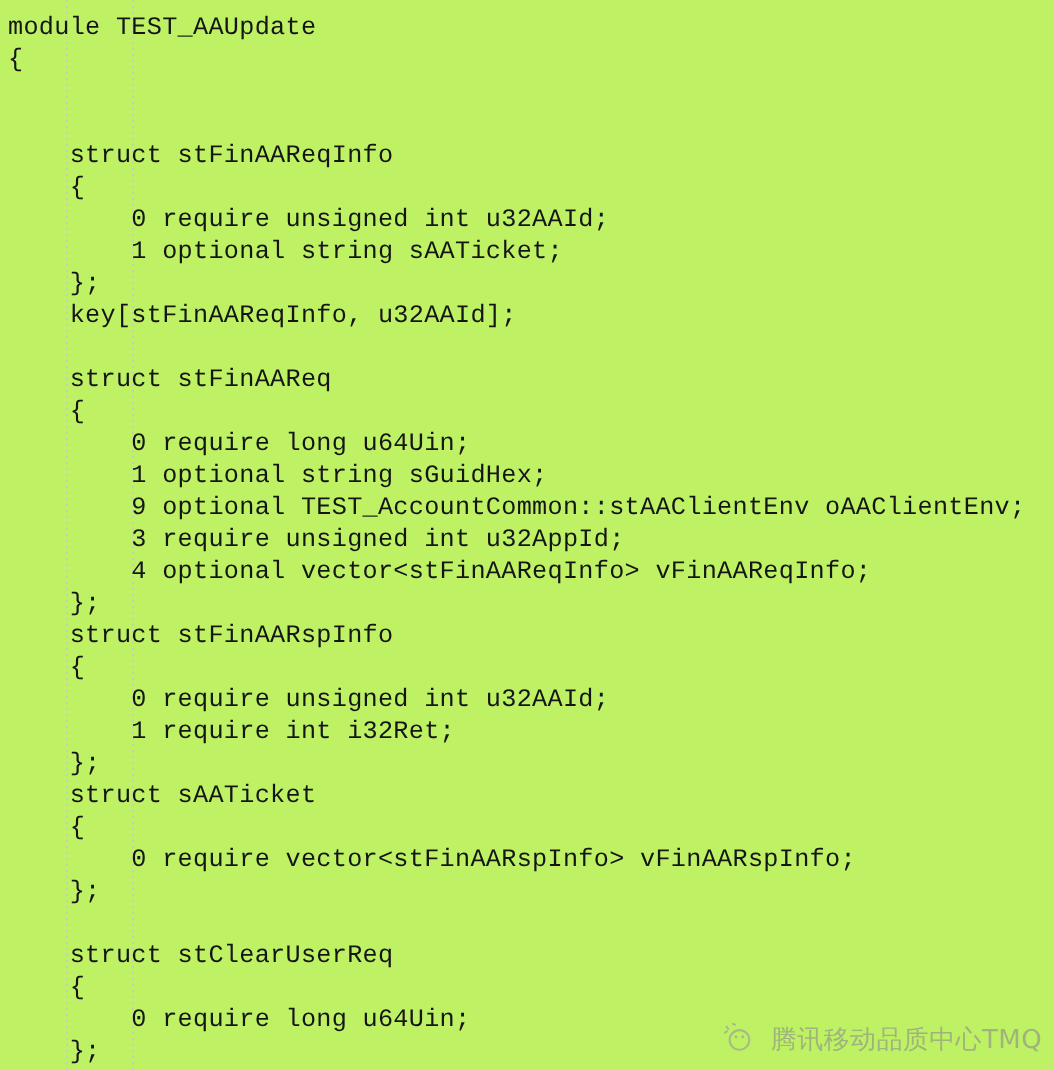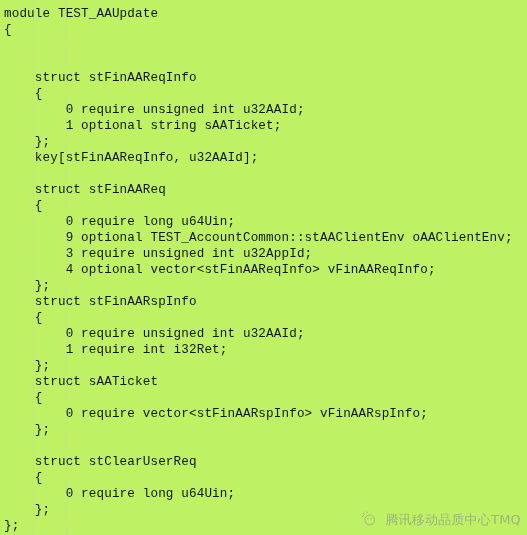--- a/index.html
+++ b/index.html
@@ -102,20 +102,21 @@
         <div class="code-line">    struct stFinAAReqInfo</div>
         <div class="code-line">    {</div>
         <div class="code-line">        0 require unsigned int u32AAId;</div>
         <div class="code-line">        1 optional string sAATicket;</div>
         <div class="code-line">    };</div>
         <div class="code-line">    key[stFinAAReqInfo, u32AAId];</div>
         <div class="code-line blank"></div>
         <div class="code-line">    struct stFinAAReq</div>
         <div class="code-line">    {</div>
         <div class="code-line">        0 require long u64Uin;</div>
+        <div class="code-line">        1 optional string sGuidHex;</div>
         <div class="code-line">        9 optional TEST_AccountCommon::stAAClientEnv oAAClientEnv;</div>
         <div class="code-line">        3 require unsigned int u32AppId;</div>
         <div class="code-line">        4 optional vector&lt;stFinAAReqInfo&gt; vFinAAReqInfo;</div>
         <div class="code-line">    };</div>
         <div class="code-line">    struct stFinAARspInfo</div>
         <div class="code-line">    {</div>
         <div class="code-line">        0 require unsigned int u32AAId;</div>
         <div class="code-line">        1 require int i32Ret;</div>
         <div class="code-line">    };</div>
         <div class="code-line">    struct sAATicket</div>

